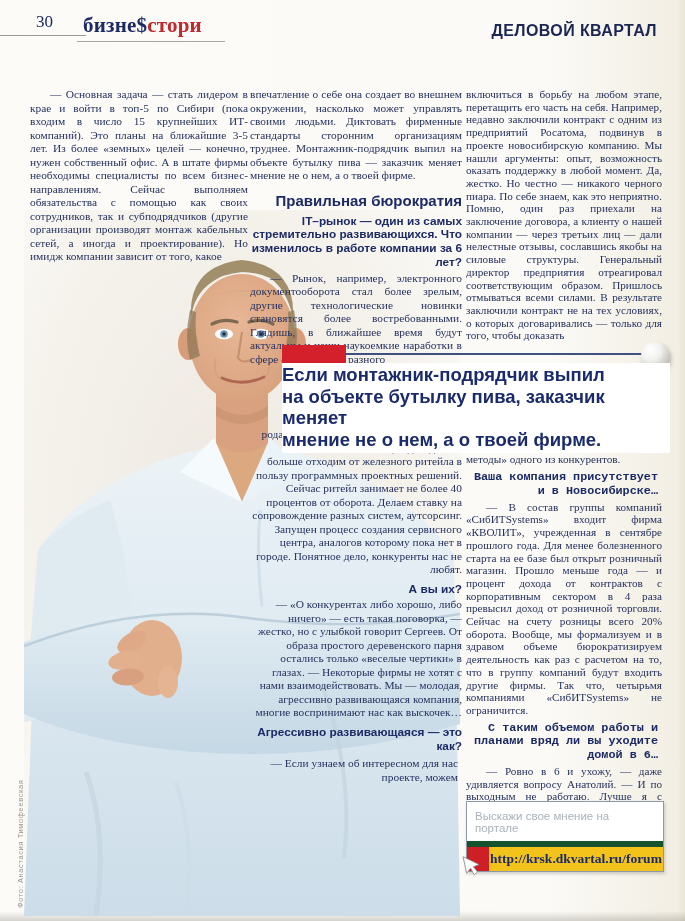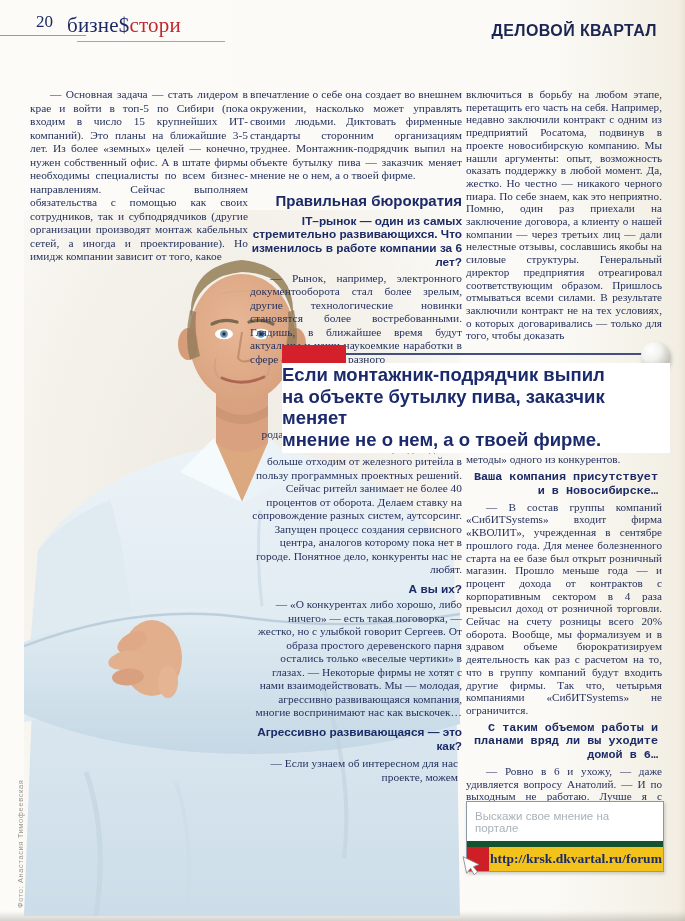--- a/index.html
+++ b/index.html
@@ -9,21 +9,21 @@
     overflow:hidden;
     font-family:"Liberation Serif", serif;
     color:#26325f;
   }
   .bottom-edge { position:absolute; left:0; right:0; bottom:0; height:10px;
     background:linear-gradient(180deg, rgba(0,0,0,0) 0%, rgba(110,105,95,0.28) 100%); }
 
   
   .page-number { position:absolute; left:36px; top:12px; font-size:17px; color:#1c2a66; }
   .header-rule-a { position:absolute; left:0; top:35px; width:86px; height:1px; background:#9a9a96; }
-  .logo { position:absolute; left:67px; top:13px; font-size:21px; font-weight:normal; letter-spacing:0.2px; }
+  .logo { position:absolute; left:83px; top:13px; font-size:21px; font-weight:bold; letter-spacing:0.2px; }
   .logo .navy { color:#1c2a66; } .logo .red { color:#c1272d; }
   .header-rule-b { position:absolute; left:77px; top:41px; width:148px; height:1px; background:#a8a8a2; }
   .masthead { position:absolute; right:28px; top:22px; font-family:"Liberation Sans",sans-serif;
     font-weight:bold; font-size:16px; color:#1b2653; letter-spacing:0.4px; }
 
   
   .body-text { font-size:11.4px; line-height:13.5px; text-align:justify; }
   .indent { text-indent:20px; }
   .q { font-family:"Liberation Sans",sans-serif; font-weight:bold; color:#1c2a66;
        font-size:11.8px; line-height:13.8px; margin:6px 0 2px; text-align:right; }
@@ -73,21 +73,21 @@
   .cursor-box { position:relative; width:22px; height:24px; background:#cf1f26; flex:0 0 22px; }
   .cursor-box svg { position:absolute; left:-4px; top:7px; overflow:visible; }
   .forum-url { flex:1; text-align:center; font-family:"Liberation Serif",serif; font-weight:bold;
     font-size:13.5px; color:#1b2a6b; }
 </style>
 </head>
 <body>
 
 <div class="page">
 
-  <div class="page-number">20</div>
+  <div class="page-number">30</div>
   <div class="header-rule-a"></div>
   <div class="logo">
     <span class="navy">бизне</span><span class="navy">$</span><span class="red">стори</span>
   </div>
   <div class="header-rule-b"></div>
   <div class="masthead">ДЕЛОВОЙ КВАРТАЛ</div>
 
   <div class="photo">
     <svg viewBox="0 0 436 706" width="436" height="706">
       <defs>

